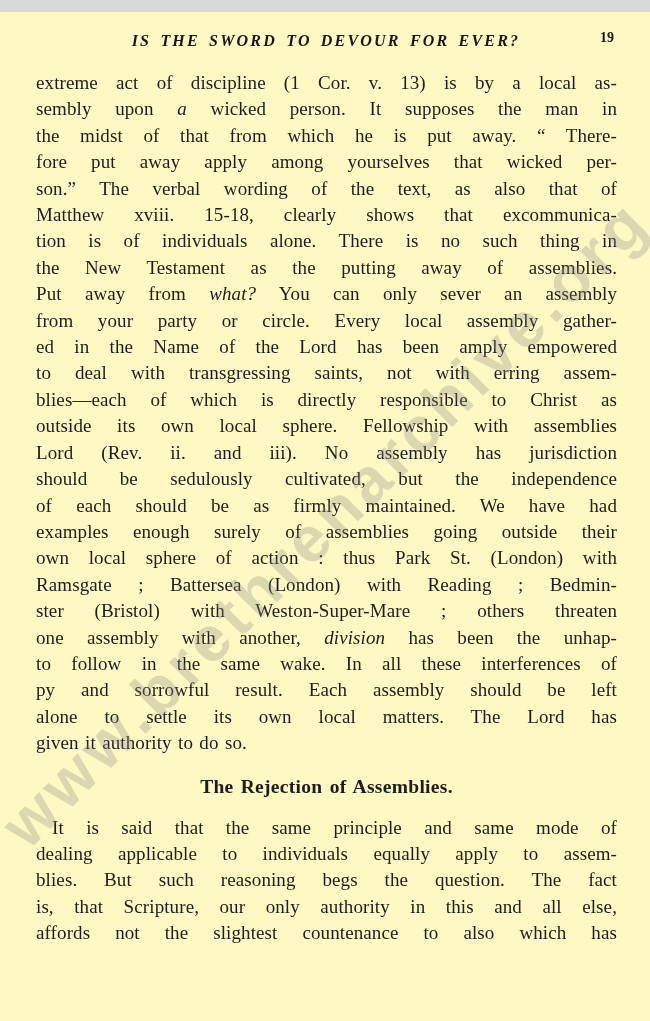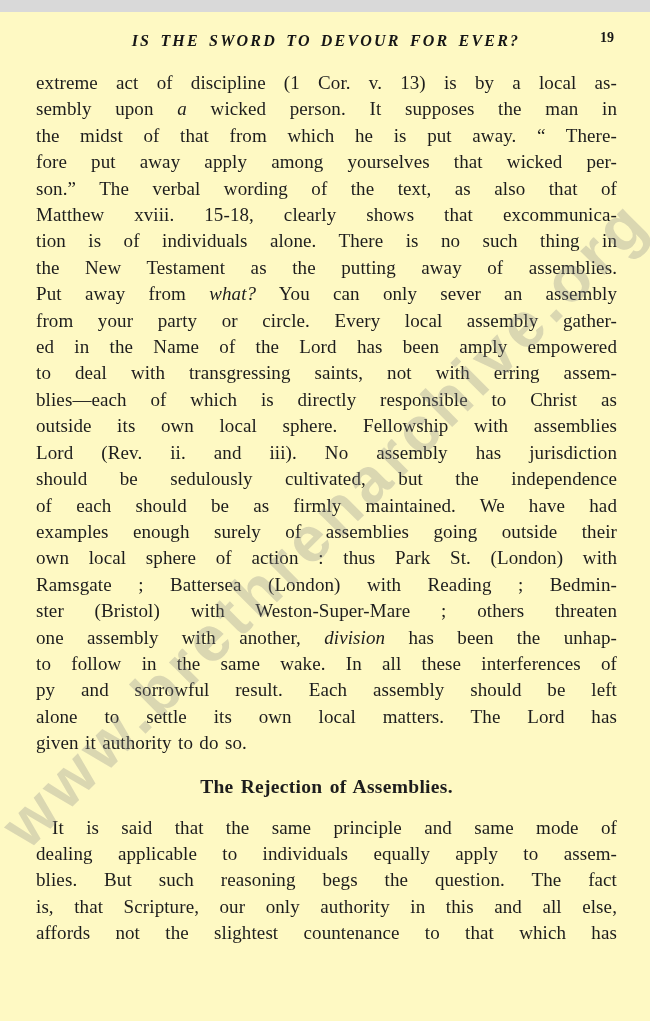--- a/index.html
+++ b/index.html
@@ -115,21 +115,21 @@
         <div class="line">given it authority to do so.</div>
       </div>
 
     <div class="section-heading">The Rejection of Assemblies.</div>
 
     <div class="para para2">
         <div class="line">It is said that the same principle and same mode of</div>
         <div class="line">dealing applicable to individuals equally apply to assem-</div>
         <div class="line">blies.  But such reasoning begs the question.  The fact</div>
         <div class="line">is, that Scripture, our only authority in this and all else,</div>
-        <div class="line">affords not the slightest countenance to that which has</div>
+        <div class="line">affords not the slightest countenance to also which has</div>
       </div>
   </div>
 
   <div class="watermark">www.brethrenarchive.org</div>
 
   <div class="scan-edge-bottom"></div>
 
 </div>
 
 </body></html>

